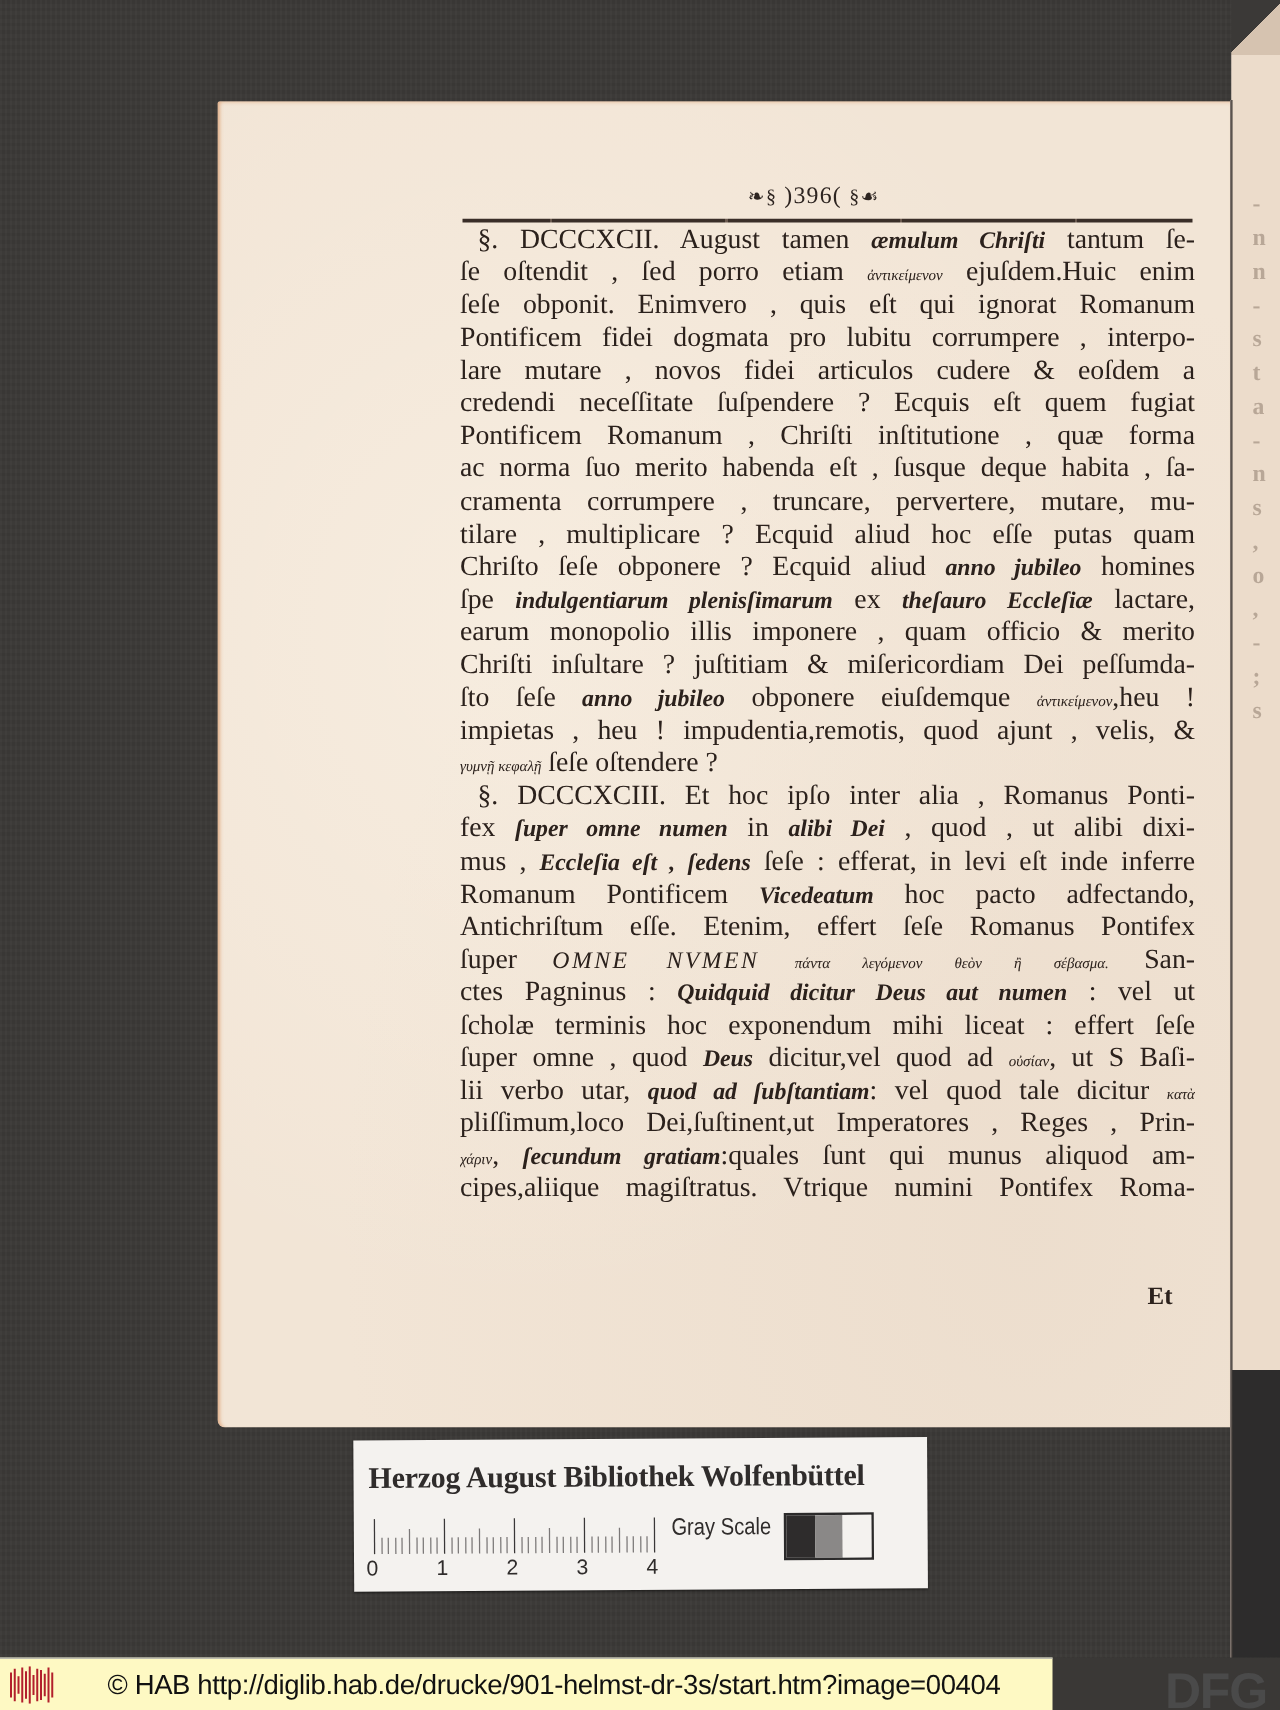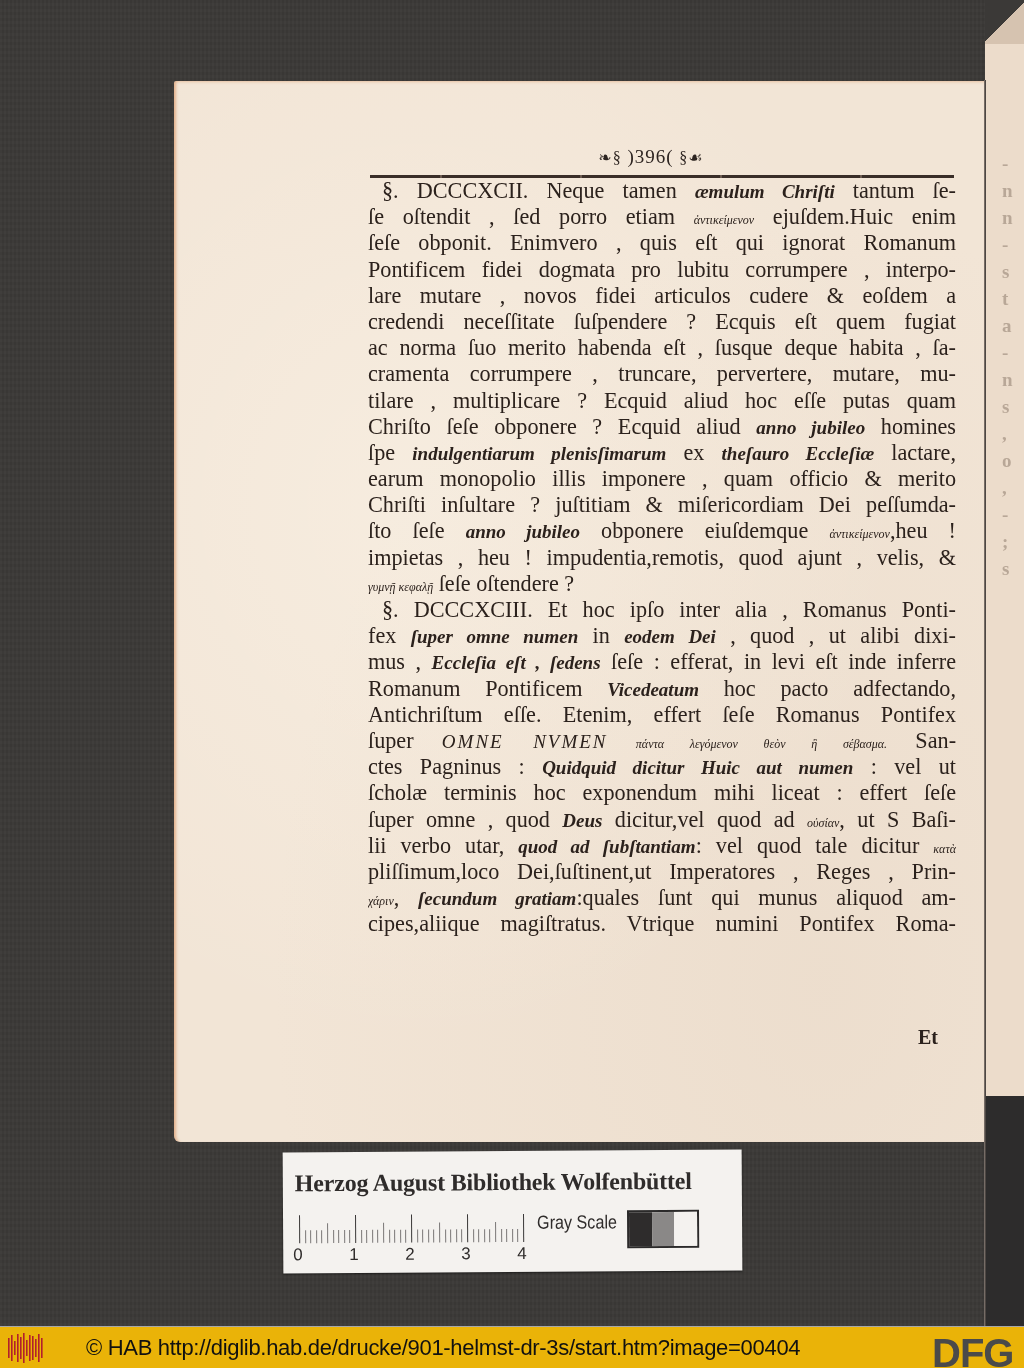--- a/index.html
+++ b/index.html
@@ -89,22 +89,22 @@
     position: absolute; left: 254px; top: 61px; font-family: "Liberation Sans", sans-serif;
     font-size: 19px; color: #2f2c2b; transform: scaleX(0.85); transform-origin: left;
   }
   .gray-scale {
     position: absolute; left: 344px; top: 60px; width: 68px; height: 34px;
     border: 2px solid #2b2a2a; display: flex;
   }
   .gray-swatch { flex: 1; }
   
   .footer {
-    position: absolute; left: 0; top: 1326px; width: 1024px; height: 42px;
-    background: #eab308; border-top: 1px solid #a8a8a8;
+    position: absolute; left: 0; top: 1326px; width: 842px; height: 42px;
+    background: #fef9c3; border-top: 1px solid #a8a8a8;
   }
   .hab-logo { position: absolute; left: 6px; top: 6px; width: 40px; height: 30px; }
   .footer-text {
     position: absolute; left: 86px; top: 8px; font-family: "Liberation Sans", sans-serif;
     font-size: 22px; color: #111; white-space: nowrap; letter-spacing: -0.3px;
   }
   .dfg-logo {
     position: absolute; left: 932px; top: 4px; font-family: "Liberation Sans", sans-serif;
     font-size: 40px; font-weight: bold; color: #4a4a4a; letter-spacing: -1px;
   }
@@ -137,43 +137,44 @@
 <div class="gutter-line"></div>
 
 <div class="page-header">
   <span class="orn">❧§</span>
   <span> )</span><span>396</span><span>( </span>
   <span class="orn">§☙</span>
 </div>
 <div class="header-rule"></div>
 
 <div class="text-block" id="text-block">
-    <span class="line indent"><span>§. DCCCXCII. Neque tamen </span><span class="it">æmulum Chriſti</span><span> tantum ſe-</span></span>
+    <span class="line indent"><span>§. DCCCXCII. August tamen </span><span class="it">æmulum Chriſti</span><span> tantum ſe-</span></span>
     <span class="line"><span>ſe oſtendit , ſed porro etiam </span><span class="gr">ἀντικείμενον</span><span> ejuſdem.Huic enim</span></span>
     <span class="line"><span>ſeſe obponit. Enimvero , quis eſt qui ignorat Romanum</span></span>
     <span class="line"><span>Pontificem fidei dogmata pro lubitu corrumpere , interpo-</span></span>
     <span class="line"><span>lare mutare , novos fidei articulos cudere &amp; eoſdem a</span></span>
     <span class="line"><span>credendi neceſſitate ſuſpendere ? Ecquis eſt quem fugiat</span></span>
+    <span class="line"><span>Pontificem Romanum , Chriſti inſtitutione , quæ forma</span></span>
     <span class="line"><span>ac norma ſuo merito habenda eſt , ſusque deque habita , ſa-</span></span>
     <span class="line"><span>cramenta corrumpere , truncare, pervertere, mutare, mu-</span></span>
     <span class="line"><span>tilare , multiplicare ? Ecquid aliud hoc eſſe putas quam</span></span>
     <span class="line"><span>Chriſto ſeſe obponere ? Ecquid aliud </span><span class="it">anno jubileo</span><span> homines</span></span>
     <span class="line"><span>ſpe </span><span class="it">indulgentiarum plenisſimarum</span><span> ex </span><span class="it">theſauro Eccleſiæ</span><span> lactare,</span></span>
     <span class="line"><span>earum monopolio illis imponere , quam officio &amp; merito</span></span>
     <span class="line"><span>Chriſti inſultare ? juſtitiam &amp; miſericordiam Dei peſſumda-</span></span>
     <span class="line"><span>ſto ſeſe </span><span class="it">anno jubileo</span><span> obponere eiuſdemque </span><span class="gr">ἀντικείμενον</span><span>,heu !</span></span>
     <span class="line"><span>impietas , heu ! impudentia,remotis, quod ajunt , velis, &amp;</span></span>
     <span class="line last"><span class="gr">γυμνῇ κεφαλῇ</span><span> ſeſe oſtendere ?</span></span>
     <span class="line indent"><span>§. DCCCXCIII. Et hoc ipſo inter alia , Romanus Ponti-</span></span>
-    <span class="line"><span>fex </span><span class="it">ſuper omne numen</span><span> in </span><span class="it">eodem Dei</span><span> , quod , ut alibi dixi-</span></span>
+    <span class="line"><span>fex </span><span class="it">ſuper omne numen</span><span> in </span><span class="it">alibi Dei</span><span> , quod , ut alibi dixi-</span></span>
     <span class="line"><span>mus , </span><span class="it">Eccleſia eſt , ſedens</span><span> ſeſe : efferat, in levi eſt inde inferre</span></span>
     <span class="line"><span>Romanum Pontificem </span><span class="it">Vicedeatum</span><span> hoc pacto adfectando,</span></span>
     <span class="line"><span>Antichriſtum eſſe. Etenim, effert ſeſe Romanus Pontifex</span></span>
     <span class="line"><span>ſuper </span><span class="sc">OMNE NVMEN</span><span> </span><span class="gr">πάντα λεγόμενον θεὸν ἢ σέβασμα.</span><span> San-</span></span>
-    <span class="line"><span>ctes Pagninus : </span><span class="it">Quidquid dicitur Huic aut numen</span><span> : vel ut</span></span>
+    <span class="line"><span>ctes Pagninus : </span><span class="it">Quidquid dicitur Deus aut numen</span><span> : vel ut</span></span>
     <span class="line"><span>ſcholæ terminis hoc exponendum mihi liceat : effert ſeſe</span></span>
     <span class="line"><span>ſuper omne , quod </span><span class="it">Deus</span><span> dicitur,vel quod ad </span><span class="gr">οὐσίαν</span><span>, ut S Baſi-</span></span>
     <span class="line"><span>lii verbo utar, </span><span class="it">quod ad ſubſtantiam</span><span>: vel quod tale dicitur </span><span class="gr">κατὰ</span></span>
     <span class="line"><span>pliſſimum,loco Dei,ſuſtinent,ut Imperatores , Reges , Prin-</span></span>
     <span class="line"><span class="gr">χάριν</span><span>, </span><span class="it">ſecundum gratiam</span><span>:quales ſunt qui munus aliquod am-</span></span>
     <span class="line"><span>cipes,aliique magiſtratus. Vtrique numini Pontifex Roma-</span></span>
   </div>
 
 <div class="catchword">Et</div>
 

